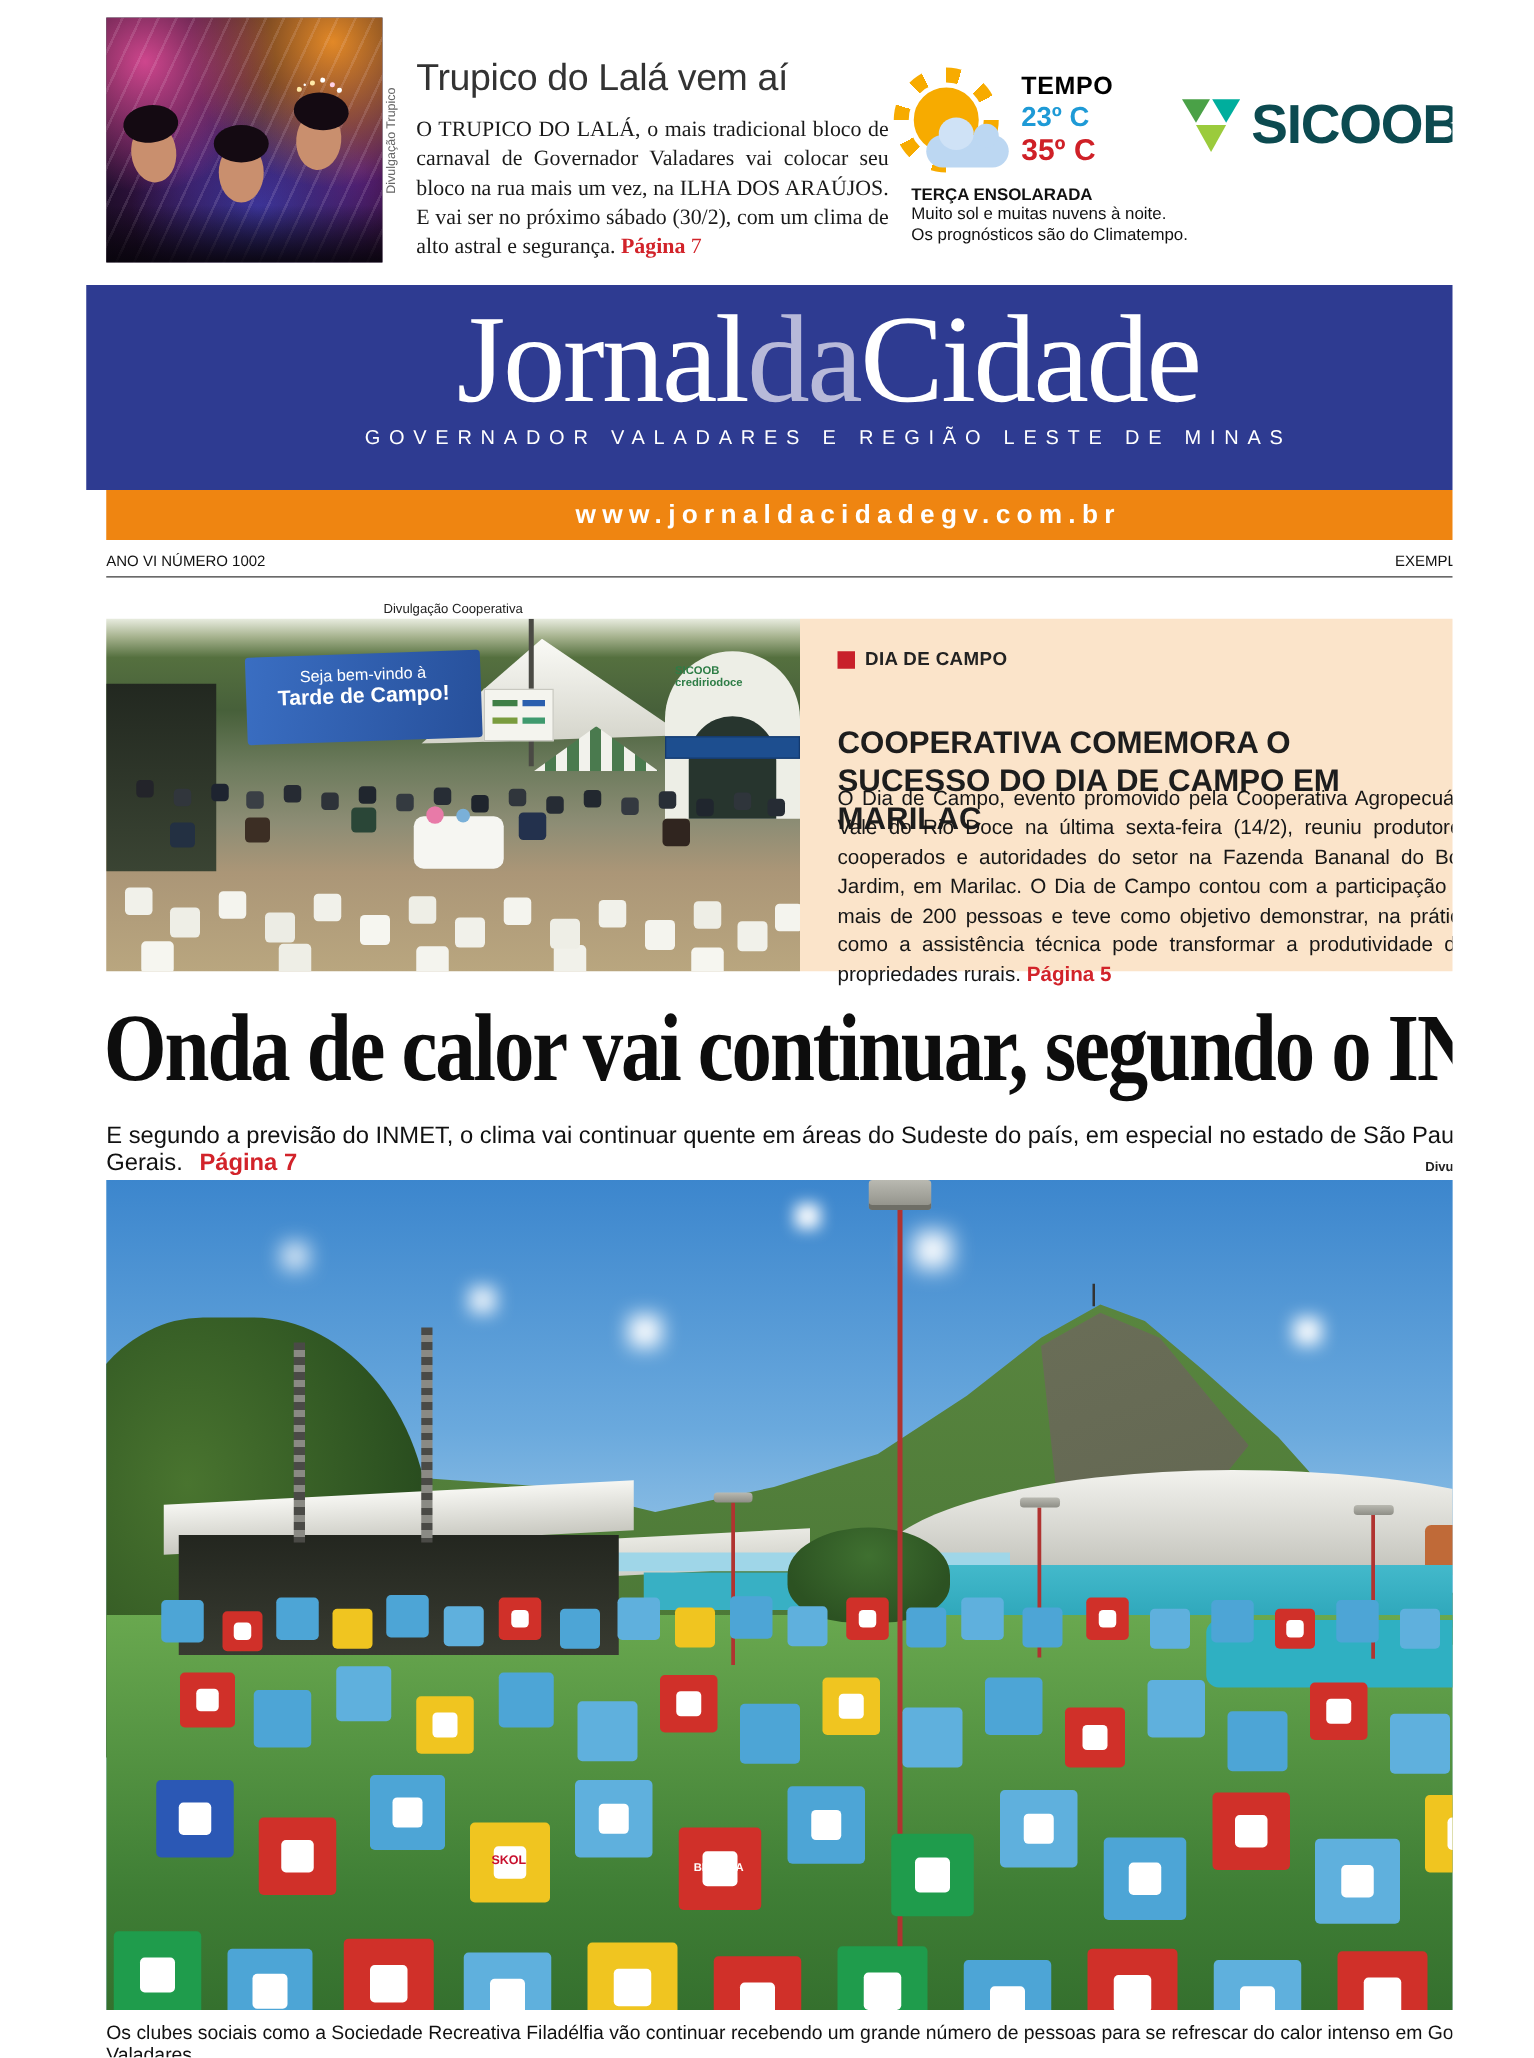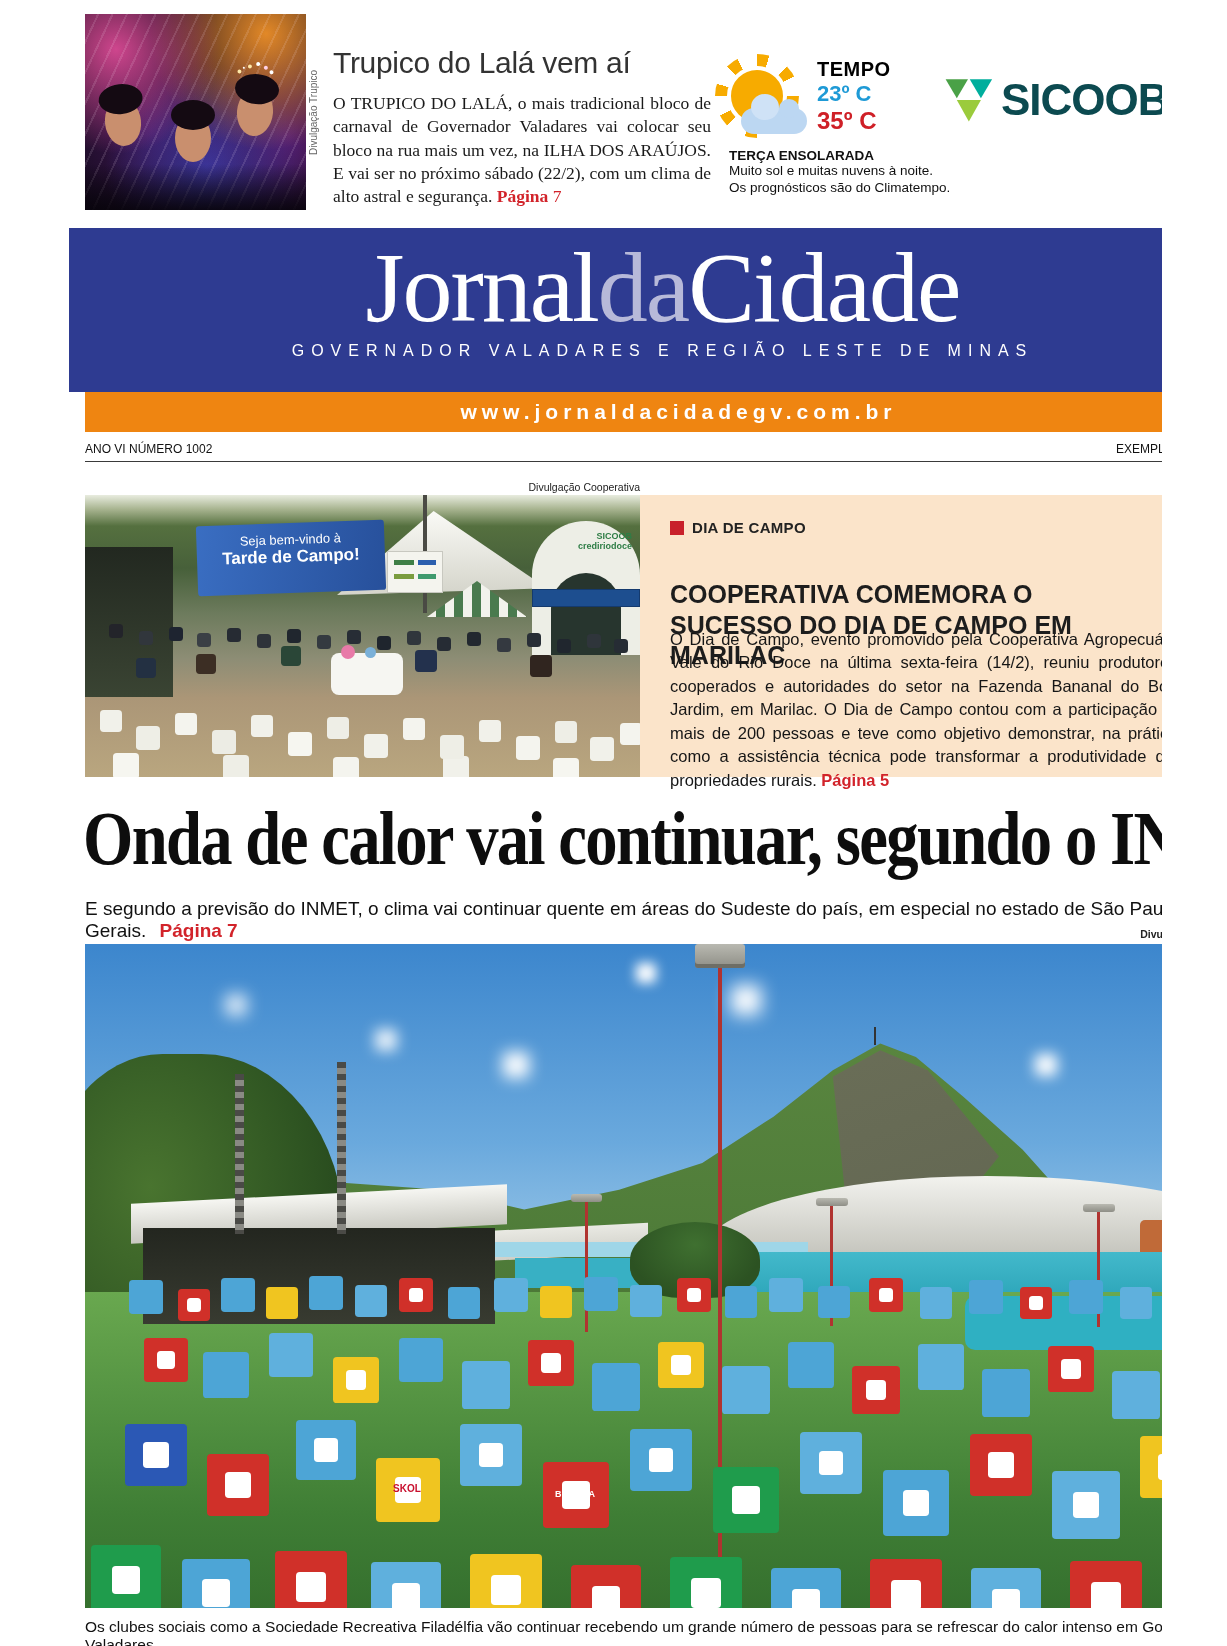--- a/index.html
+++ b/index.html
@@ -63,38 +63,38 @@
     display:flex; align-items:center; justify-content:center; font-size:21px; font-weight:700; letter-spacing:5px; }
 
   
   .dateline { position:absolute; left:20px; top:434px; width:1187px; height:28px; border-bottom:1.5px solid #3a3a3a;
     font-size:12px; color:#111; }
   .dl-left { position:absolute; left:0; top:8px; }
   .dl-center { position:absolute; left:0; right:0; top:8px; text-align:center; }
   .dl-right { position:absolute; right:0; top:8px; }
 
   
-  .coop-credit { position:absolute; left:20px; top:481px; width:555px; text-align:right; font-size:10.5px; color:#222; }
+  .coop-credit { position:absolute; left:20px; top:481px; width:555px; text-align:center; font-size:10.5px; color:#222; }
   .coop-photo { position:absolute; left:20px; top:495px; width:555px; height:282px; overflow:hidden;
     background:linear-gradient(180deg,#e8ecdf 0%,#a8b490 5%,#55703f 11%,#47603a 26%,#6d7b5d 42%,#8d8d75 58%,#ab9677 72%,#b9a67f 100%); }
   .ev-left-dark { position:absolute; left:0; top:52px; width:88px; height:150px; background:linear-gradient(#222820,#3a4433); }
   .ev-tent { position:absolute; left:252px; top:16px; width:210px; height:84px; background:linear-gradient(#fafaf6,#d4d4ca);
     clip-path:polygon(0 100%, 46% 0, 100% 92%); }
   .ev-tent3 { position:absolute; left:342px; top:86px; width:100px; height:36px;
     background:repeating-linear-gradient(90deg,#f2f2ec 0 9px,#4a7a4e 9px 18px); clip-path:polygon(0 100%, 50% 0, 100% 100%); }
   .ev-banner { position:absolute; left:112px; top:28px; width:188px; height:70px; transform:rotate(-2deg);
     background:linear-gradient(100deg,#3a6ec2,#27509b); border-radius:3px; color:#fff; text-align:center; padding-top:9px; }
   .ev-banner .b1 { font-size:13px; }
   .ev-banner .b2 { font-size:17px; font-weight:700; }
   .ev-sign { position:absolute; left:302px; top:56px; width:56px; height:42px; background:#f4f4ee; border:1px solid #c8c8c0; }
   .ev-sign i { position:absolute; left:6px; top:8px; width:20px; height:5px; background:#3f7f46; }
   .ev-sign b { position:absolute; left:30px; top:8px; width:18px; height:5px; background:#2b5fae; }
   .ev-sign i.r2 { top:22px; background:#7a9c3e; } .ev-sign b.r2 { top:22px; background:#3f9a6e; }
   .ev-arch { position:absolute; right:0; top:26px; width:108px; height:134px; background:#edeee6; border-radius:54px 54px 0 0; }
-  .ev-arch-label { position:absolute; right:8px; top:10px; width:92px; text-align:right; font-size:9px; font-weight:700; color:#2e7d46; }
+  .ev-arch-label { position:absolute; right:8px; top:10px; width:92px; text-align:left; font-size:9px; font-weight:700; color:#2e7d46; }
   .ev-arch-hole { position:absolute; left:19px; top:52px; width:70px; height:82px; background:#27352e; border-radius:35px 35px 0 0; }
   .ev-arch-strip { position:absolute; left:0; top:68px; width:108px; height:18px; background:#1d4e8f;
     box-shadow:inset 0 0 0 1px #143a6e; }
   .ev-pole { position:absolute; left:338px; top:0; width:4px; height:118px; background:#4a4a44; }
   .ev-dots, .ev-chairs, .umb, .umb2, .clouds { position:absolute; left:0; top:0; width:2px; height:2px; border-radius:50%; }
   .ev-dots { box-shadow:
     30px 135px 0 6px #23242a, 60px 142px 0 6px #31363c, 90px 138px 0 6px #1e2430,
     118px 144px 0 6px #3a3f45, 148px 139px 0 6px #262b33, 178px 145px 0 6px #2e3339,
     208px 140px 0 6px #20262e, 238px 146px 0 6px #343a40, 268px 141px 0 6px #272d35,
     298px 147px 0 6px #1f252d, 328px 142px 0 6px #30363c, 358px 148px 0 6px #262c34,
@@ -222,21 +222,21 @@
     <div class="carn-rays"></div>
     <div class="face f1"></div>
     <div class="face f2"></div>
     <div class="face f3"></div>
     <div class="carn-bottom"></div>
   </div>
   <div class="carn-credit">Divulgação Trupico</div>
 
   <div class="top-story">
     <h1>Trupico do Lalá vem aí</h1>
-    <div class="tbody"><span>O TRUPICO DO LALÁ, o mais tradicional bloco de carnaval de Governador Valadares vai colocar seu bloco na rua mais um vez, na ILHA DOS ARAÚJOS.  E vai ser no próximo sábado (22/2), com um clima de alto astral e segurança. </span><span class="ref">Página</span> <span class="refnum">7</span></div>
+    <div class="tbody"><span>O TRUPICO DO LALÁ, o mais tradicional bloco de carnaval de Governador Valadares vai colocar seu bloco na rua mais um vez, na ILHA DOS ARAÚJOS.  E vai ser no próximo sábado (30/2), com um clima de alto astral e segurança. </span><span class="ref">Página</span> <span class="refnum">7</span></div>
   </div>
 
   <div class="weather">
     <div class="sunwrap">
       <div class="sun-rays"></div>
       <div class="sun-core"></div>
       <div class="cloud"></div>
     </div>
     <div class="tempo">
       <div class="t-title">TEMPO</div>

